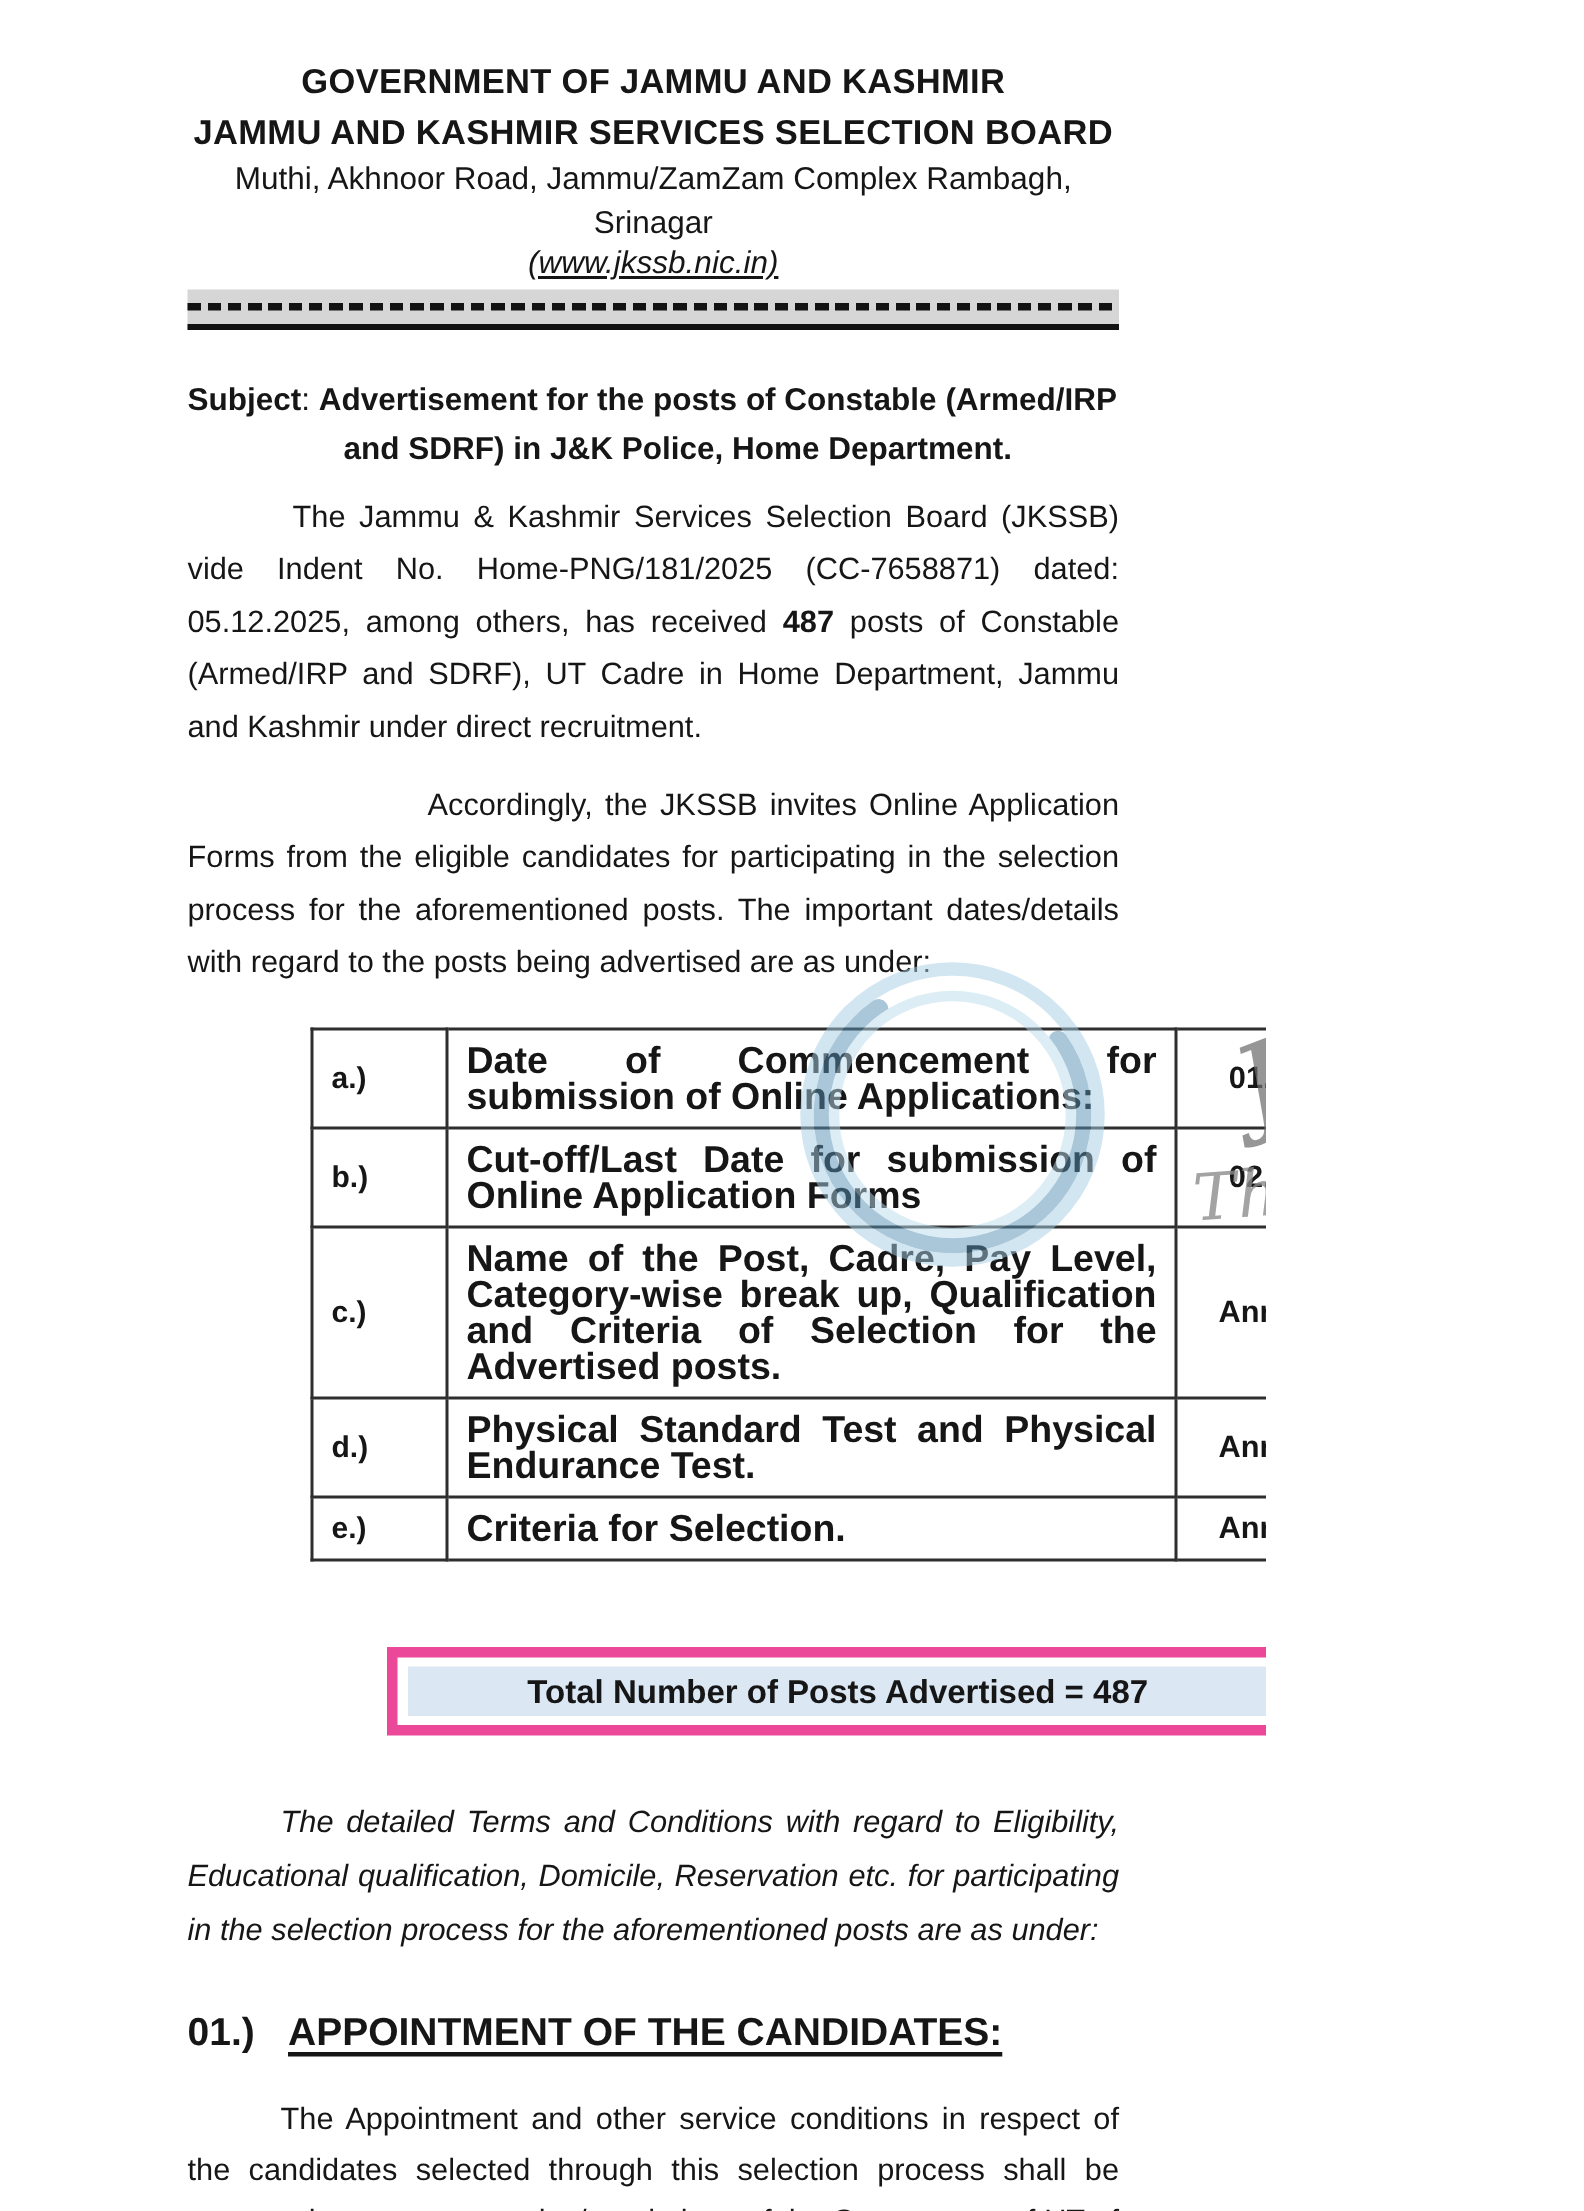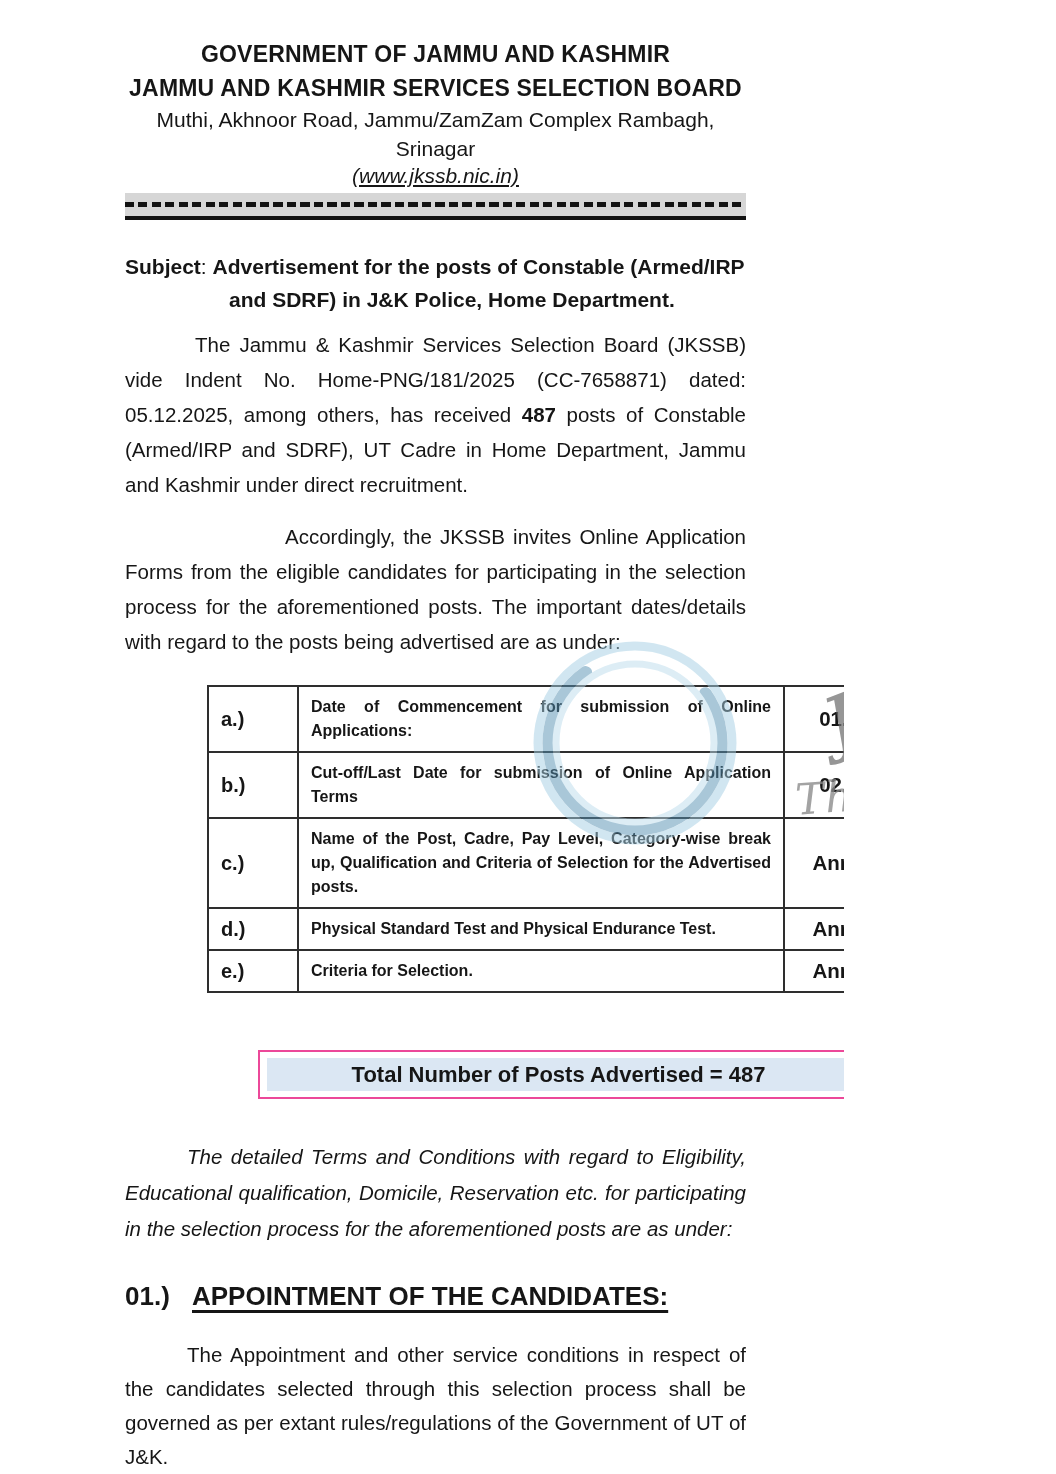--- a/index.html
+++ b/index.html
@@ -28,24 +28,24 @@
   .body { font-size:20.5px; line-height:35px; text-align:justify; margin:0; }
   .p1 { margin-top:11px; text-indent:70px; }
   .p2 { margin-top:17px; text-indent:160px; }
   .p3 { margin-top:40px; text-indent:62px; line-height:36px;font-style:italic; }
   .p4 { margin-top:26px; text-indent:62px; line-height:34px; }
   .b { font-weight:bold; }
   
   table.dates { border-collapse:collapse; margin:26px 0 0 82px; width:751px; }
   table.dates td { border:2px solid #2e2e2e; font-weight:bold; padding:8px 12px; vertical-align:middle; }
   td.sno  { width:64px; font-size:20px; padding-left:13px; }
-  td.desc { font-size:16px; line-height:24px; text-align:justify; }
+  td.desc { font-size:25px; line-height:24px; text-align:justify; }
   td.val  { width:147px; font-size:20.5px; text-align:center; }
   
-  .total-outer { width:601px; margin:57px 0 0 133px; border:2px solid #ec4899;
+  .total-outer { width:601px; margin:57px 0 0 133px; border:7px solid #ec4899;
     padding:6px 7px; box-sizing:border-box; background:#ffffff; }
   .total-inner { background:#dbe7f3; font-weight:bold; font-size:22px; line-height:33px; text-align:center; }
   
   .sec { margin:34px 0 0; font-size:26px; font-weight:bold; line-height:31px; text-align:left; }
   .sec .num { display:inline-block; width:67px; }
   .sec .head { text-decoration:underline; text-decoration-thickness:3px; text-underline-offset:5px; }
   
   .wm { position:absolute; inset:0; pointer-events:none; z-index:5; }
   .wm-circle { position:absolute; left:516px; top:624px; opacity:.5; }
   .wm-jehlum { position:absolute; left:812px; top:688px; transform:rotate(-21deg); transform-origin:left top;
@@ -78,21 +78,21 @@
 
   <table class="dates">
     <tbody>
         <tr>
       <td class="sno">a.)</td>
       <td class="desc">Date of Commencement for submission of Online Applications:</td>
       <td class="val">01.02.2026</td>
     </tr>
     <tr>
       <td class="sno">b.)</td>
-      <td class="desc">Cut-off/Last Date for submission of Online Application Terms</td>
+      <td class="desc">Cut-off/Last Date for submission of Online Application Forms</td>
       <td class="val">02.03.2026</td>
     </tr>
     <tr>
       <td class="sno">c.)</td>
       <td class="desc">Name of the Post, Cadre, Pay Level, Category-wise break up, Qualification and Criteria of Selection for the Advertised posts.</td>
       <td class="val">Annexure-A</td>
     </tr>
     <tr>
       <td class="sno">d.)</td>
       <td class="desc">Physical Standard Test and Physical Endurance Test.</td>

